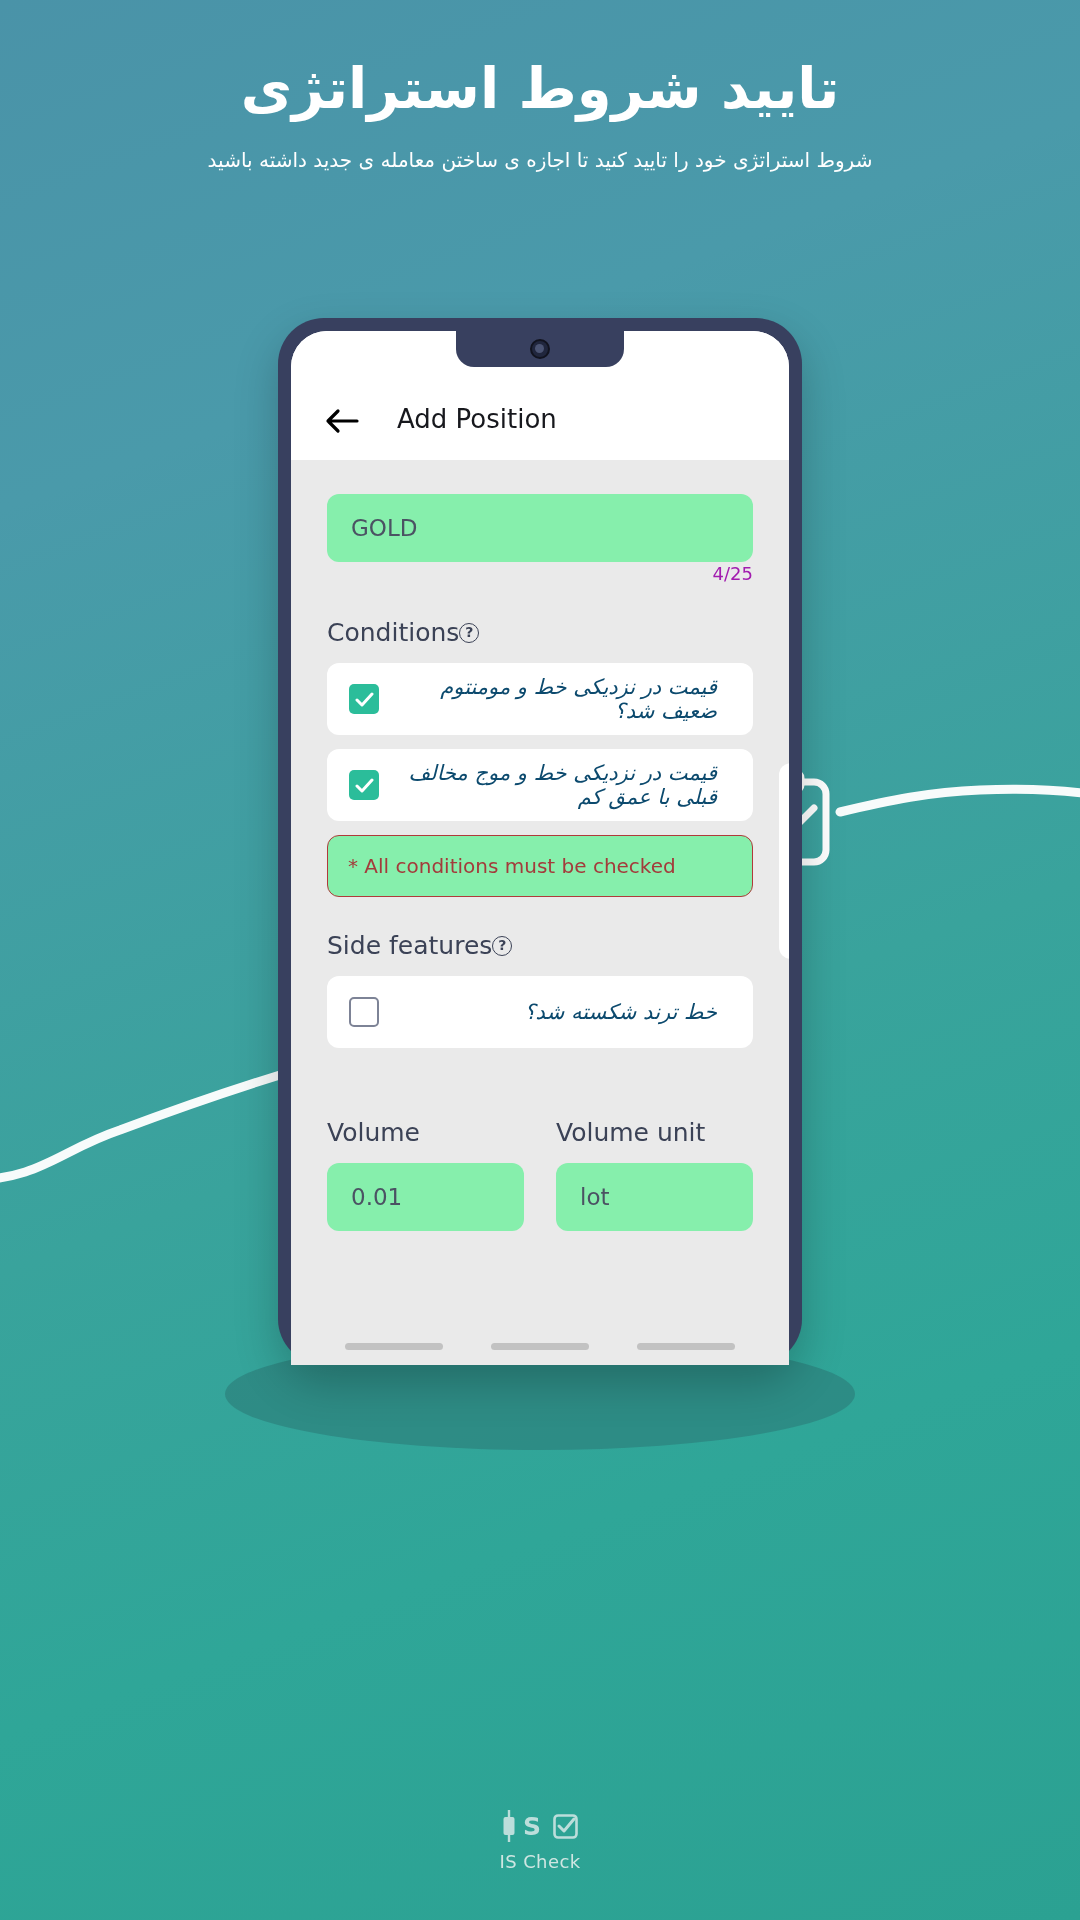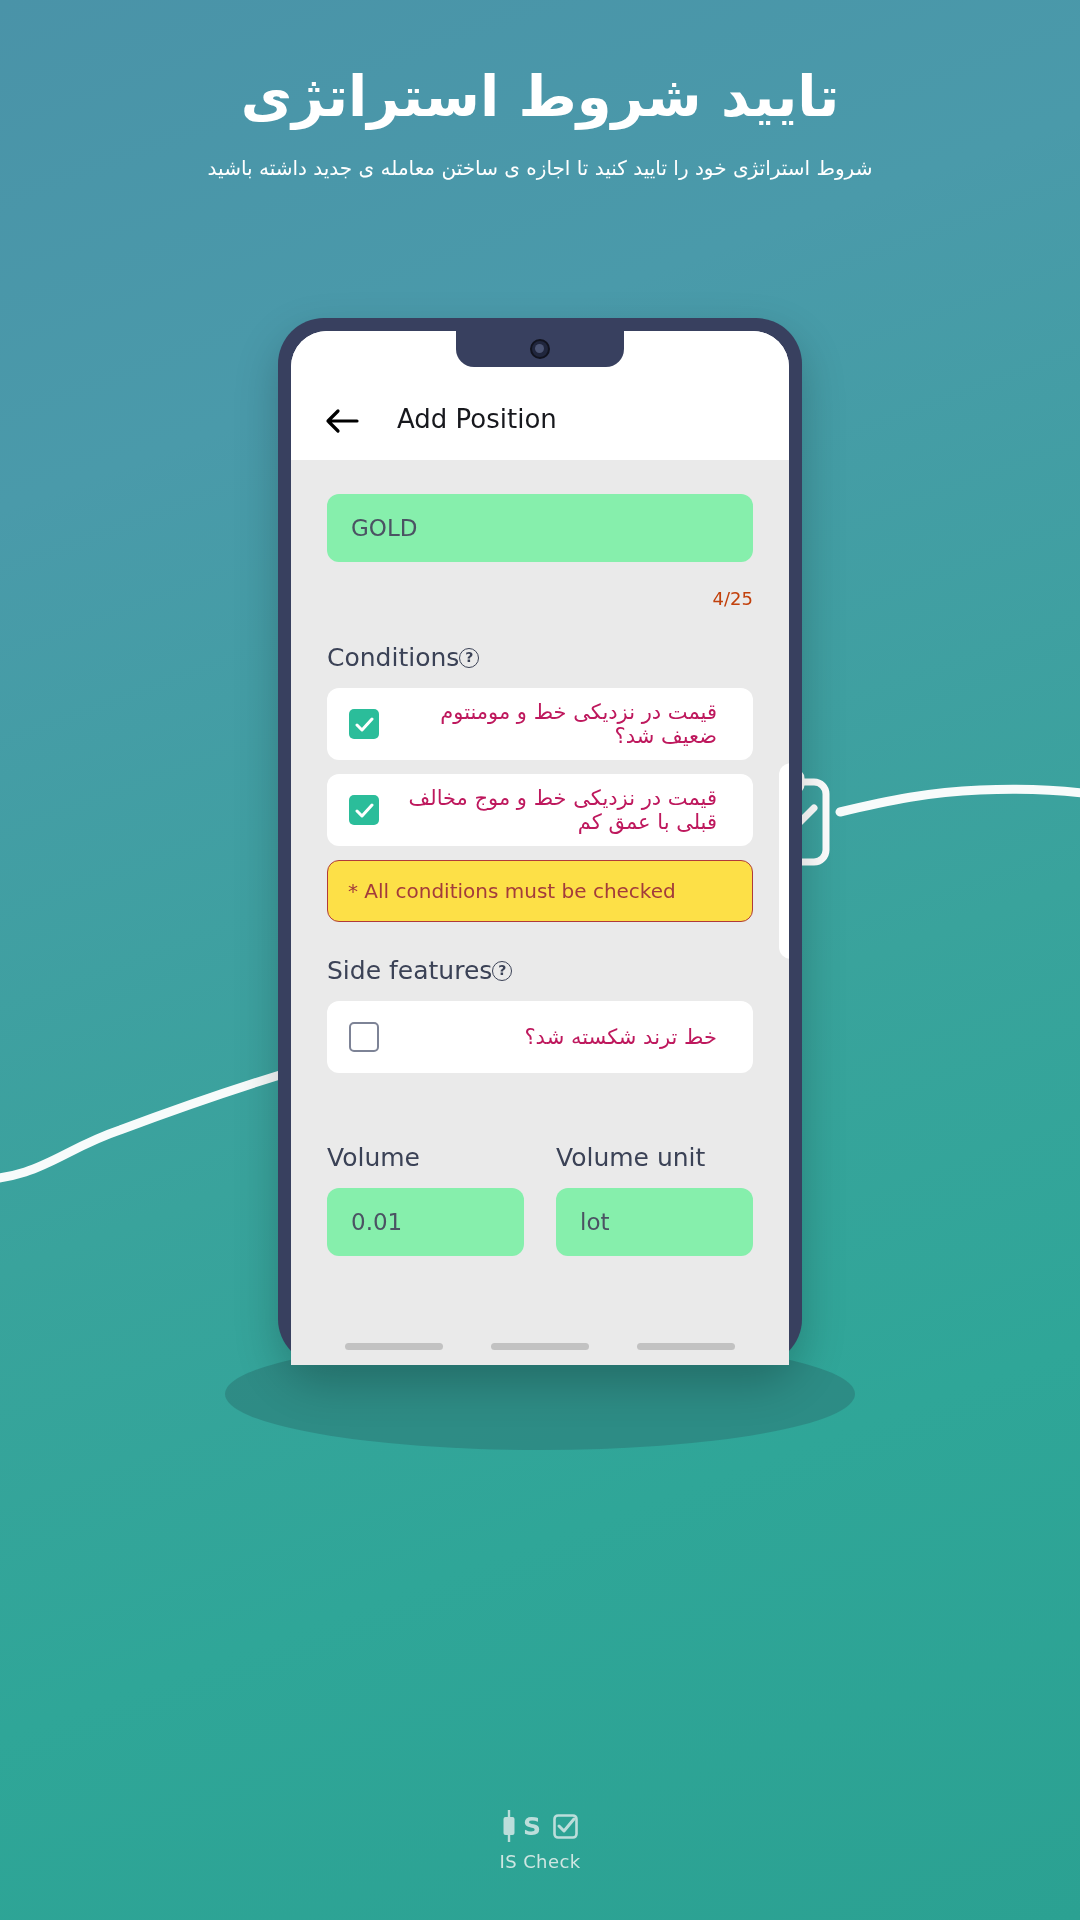--- a/index.html
+++ b/index.html
@@ -26,21 +26,21 @@
     position: absolute;
     inset: 0;
     width: 1080px;
     height: 1920px;
     pointer-events: none;
   }
 
   
   .headline-wrap {
     position: absolute;
-    top: 60px;
+    top: 52px;
     left: 0;
     width: 1080px;
     text-align: center;
     padding: 0 100px;
   }
   .headline {
     font-size: 56px;
     font-weight: bold;
     color: #ffffff;
     line-height: 1.32;
@@ -189,22 +189,22 @@
     display: flex;
     align-items: center;
     padding: 0 24px;
     font-size: 23px;
     color: #4b5263;
     cursor: text;
   }
   .counter {
     text-align: right;
     font-size: 18px;
-    color: #c2410c;
-    margin-top: 26px;
+    color: #a21caf;
+    margin-top: 1px;
   }
 
   .spacer-20 { height: 22px; }
   .spacer-34 { height: 34px; }
 
   
   .cond-row {
     background: #ffffff;
     border-radius: 12px;
     height: 72px;
@@ -212,45 +212,46 @@
     flex-direction: row-reverse;
     align-items: center;
     justify-content: flex-start;
     padding: 0 22px 0 22px;
     margin-bottom: 14px;
     cursor: pointer;
   }
   .cond-text {
     direction: rtl;
     font-size: 21px;
-    color: #be185d;
+    color: #0c4a6e;
     margin-right: 14px;
     text-align: right;
     flex: 1;
+    font-style: italic;
   }
   .cbox {
     width: 30px;
     height: 30px;
     border-radius: 5px;
     flex: 0 0 auto;
     display: flex;
     align-items: center;
     justify-content: center;
   }
   .cbox.checked {
     background: #2bbd9a;
   }
   .cbox.unchecked {
     border: 2.6px solid #7d8396;
     background: transparent;
   }
 
   
   .error-banner {
-    background: #fde047;
+    background: #86efac;
     border: 1.6px solid #b03a3a;
     border-radius: 12px;
     height: 62px;
     display: flex;
     align-items: center;
     padding: 0 20px;
     font-size: 20px;
     color: #a33b3b;
     margin-top: 8px;
   }

